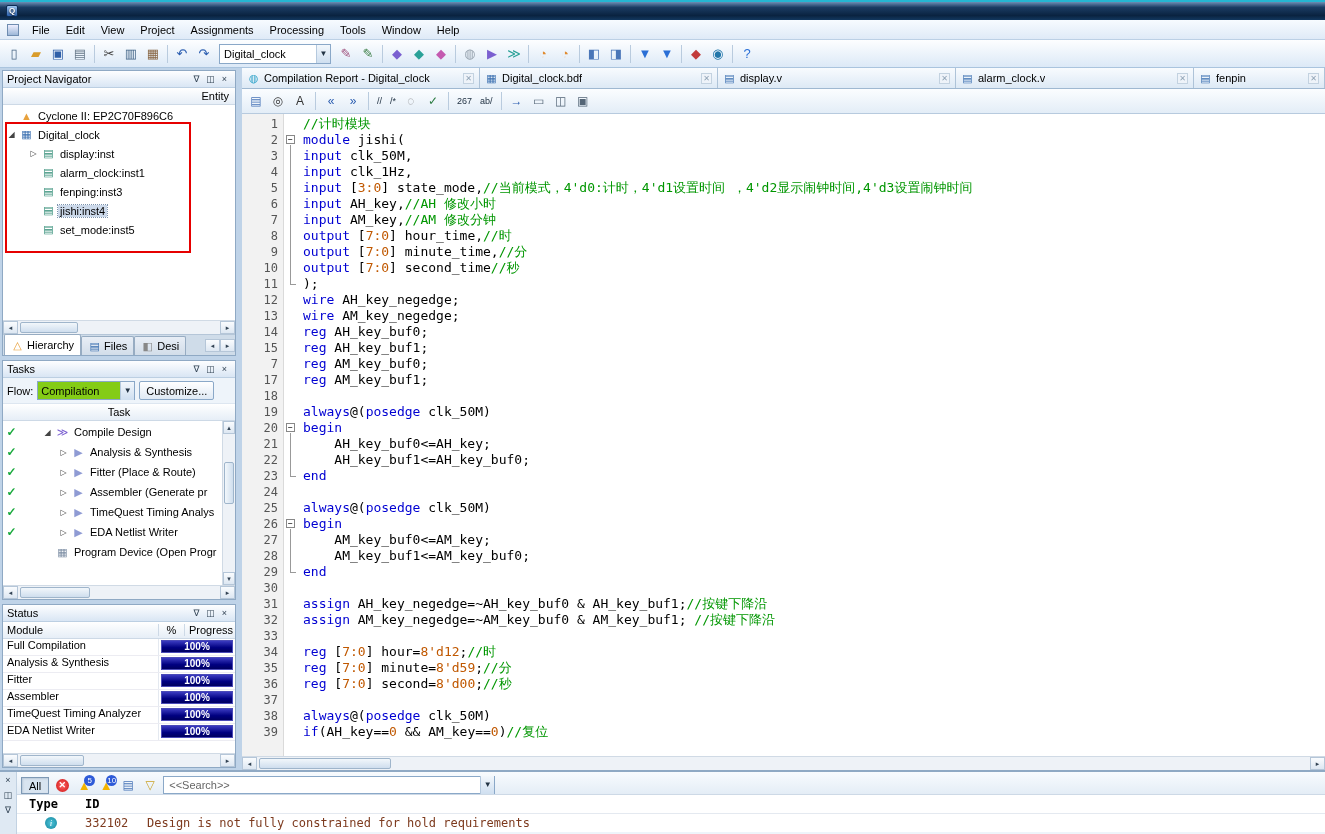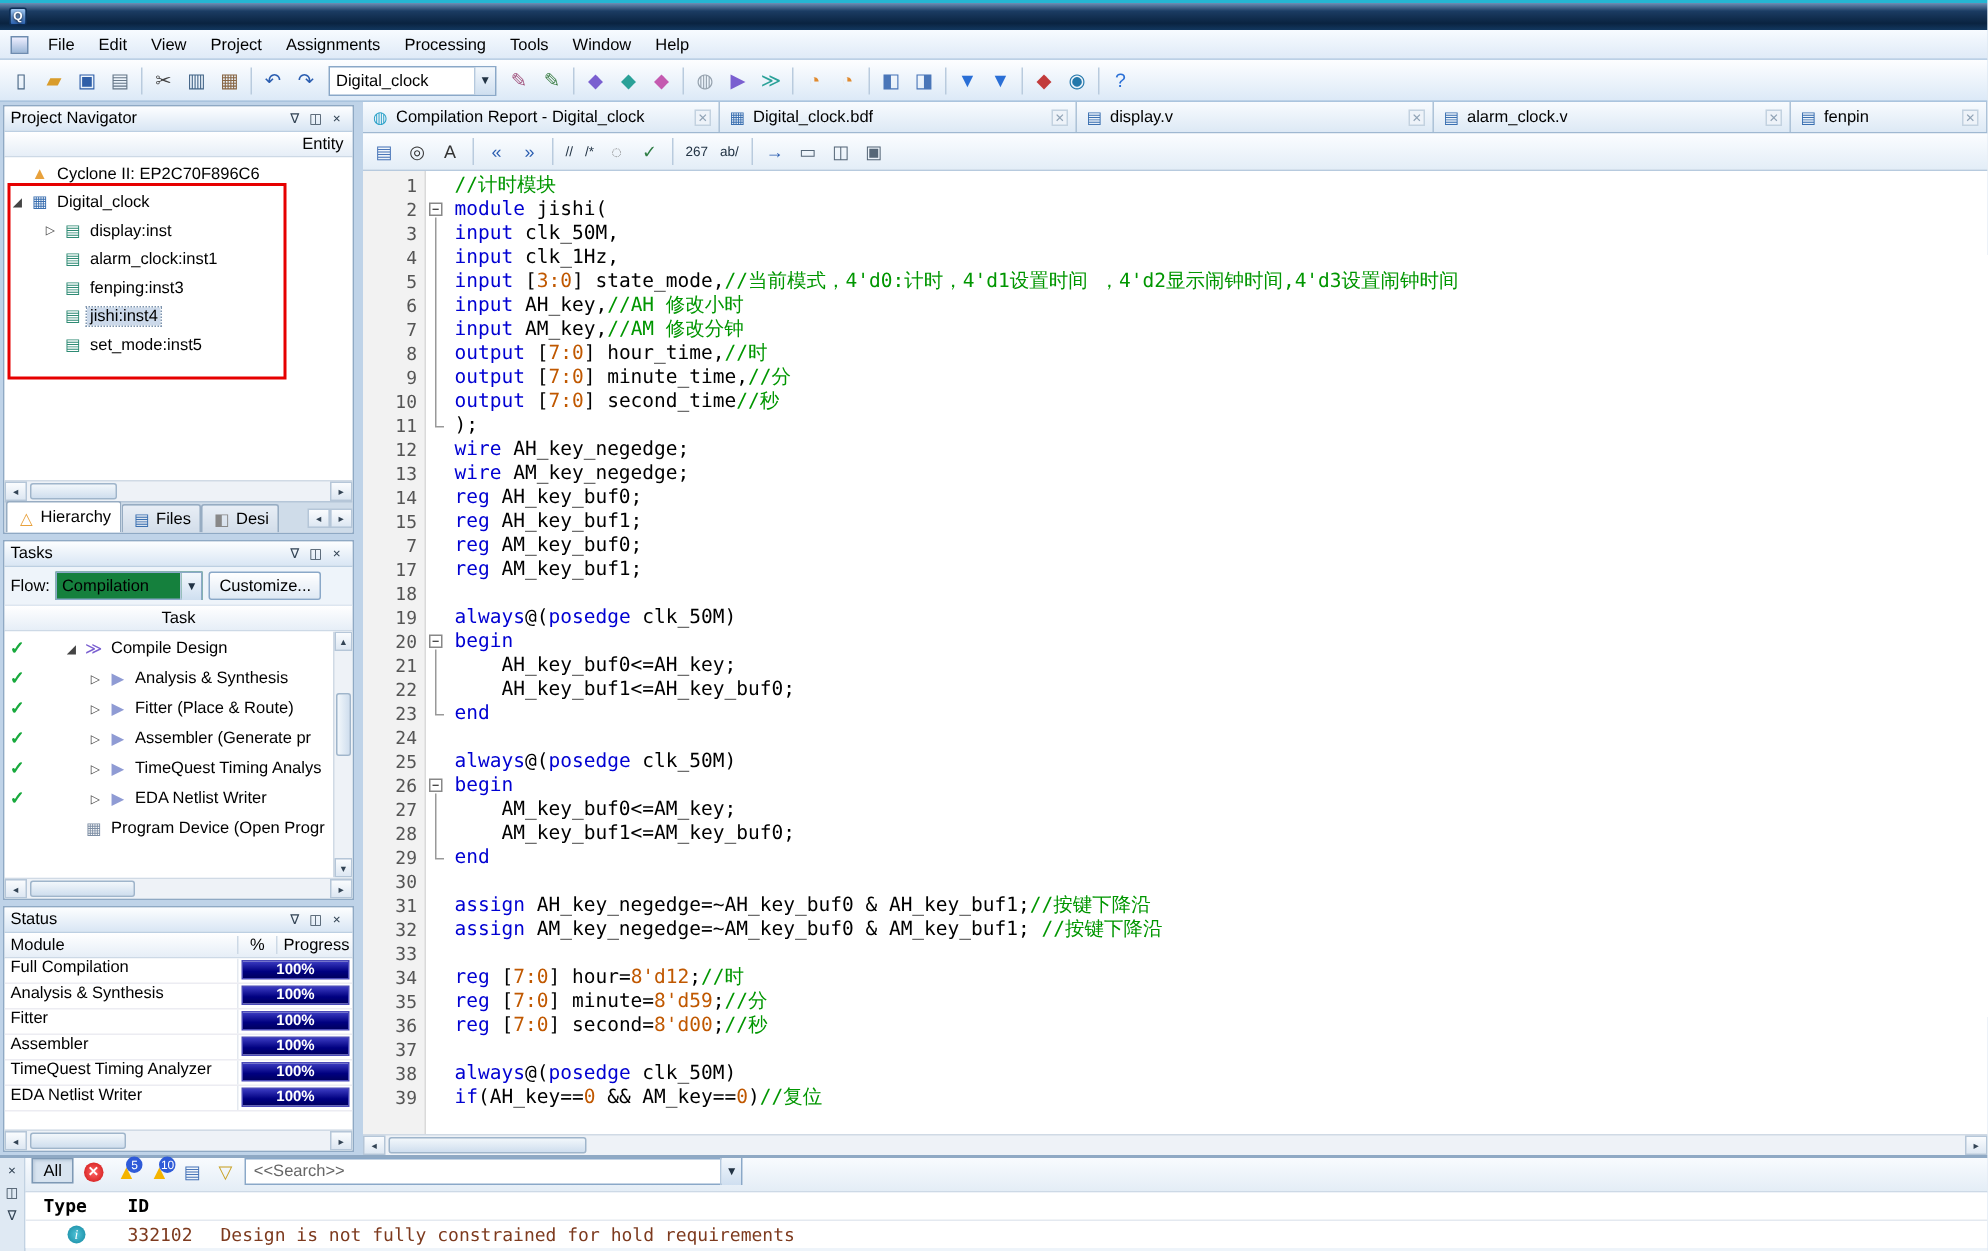--- a/index.html
+++ b/index.html
@@ -44,21 +44,21 @@
   .vscroll{position:absolute;right:0;top:0;bottom:0;width:13px;background:#eef2f7;border-left:1px solid #d0dae5;display:flex;flex-direction:column}
   .sb-vtrack{flex:1;position:relative}
   .sb-vthumb{position:absolute;left:1px;width:10px;background:linear-gradient(90deg,#f2f7fb,#cfdeee);border:1px solid #9fb5cb;border-radius:2px}
   
   .nav-tabs{height:21px;flex:none;display:flex;align-items:flex-end;background:#cfdce9;border-top:1px solid #b5c6d8;padding-left:1px}
   .nav-tab{height:19px;display:flex;align-items:center;gap:3px;padding:0 6px;border:1px solid #97acc2;border-bottom:none;background:linear-gradient(#e8eef6,#d2dde9);border-radius:2px 2px 0 0;white-space:nowrap;overflow:hidden}
   .nav-tab.active{background:#fff;height:21px}
   .nav-tab-arrows{margin-left:auto;display:flex;margin-bottom:3px}
   
   .flow-row{flex:none;display:flex;align-items:center;gap:4px;padding:3px 4px;background:#eef4fa;border-bottom:1px solid #dde6f0}
-  .flow-select{width:98px;height:19px;background:#15803d;border:1px solid #8aa8c8;display:flex;align-items:center;padding-left:3px}
+  .flow-select{width:98px;height:19px;background:#84cc16;border:1px solid #8aa8c8;display:flex;align-items:center;padding-left:3px}
   .customize-btn{height:19px;padding:0 6px;border:1px solid #8aa8c8;background:linear-gradient(#fff,#dfe9f4);border-radius:2px;display:flex;align-items:center}
   .tasks-body{flex:1;background:#fff;position:relative;overflow:hidden;padding-top:1px}
   .task-row{height:20px;display:flex;align-items:center;gap:3px;white-space:nowrap}
   .task-check{width:17px;text-align:center;color:#18a93c;font-weight:bold;font-size:12px;flex:none}
   
   .status-colhead{display:flex;height:17px;flex:none;background:linear-gradient(#fff,#e6eef7);border-bottom:1px solid #cdd9e6;align-items:center}
   .sc-module{width:156px;padding-left:4px;border-right:1px solid #cdd9e6}
   .sc-pct{width:26px;text-align:center;border-right:1px solid #cdd9e6}
   .sc-prog{flex:1;padding-left:4px}
   .status-rows{flex:1;background:#fff;overflow:hidden}
@@ -85,21 +85,21 @@
   .fl.end::after{content:"";position:absolute;left:6px;top:8px;width:6px;border-top:1px solid #999}
   .fl.open::after{content:"";position:absolute;left:6px;top:13px;bottom:0;border-left:1px solid #999}
   .foldbox{position:absolute;left:2px;top:3px;width:9px;height:9px;border:1px solid #888;background:#fff;font-size:8px;line-height:7px;text-align:center}
   .codecol{flex:1;min-width:0;padding:2px 0 0 4px;white-space:pre;overflow:hidden}
   .cl{height:16px;line-height:16px}
   .cl .k{color:#0000d2}.cl .c{color:#009600}.cl .n{color:#c05800}.cl .p{color:#000}
   
   .messages{height:64px;display:flex;border-top:2px solid #8fa9c4;background:#eef4fa}
   .msg-side{width:17px;flex:none;background:#dfe9f3;border-right:1px solid #c2d2e2;display:flex;flex-direction:column;align-items:center;padding-top:1px;gap:2px}
   .msg-main{flex:1;min-width:0;display:flex;flex-direction:column}
-  .msg-filter{height:23px;flex:none;display:flex;align-items:flex-start;gap:4px;padding:0 4px;background:linear-gradient(#f8fbfe,#e4edf6);border-bottom:1px solid #cdd9e6}
+  .msg-filter{height:23px;flex:none;display:flex;align-items:flex-end;gap:4px;padding:0 4px;background:linear-gradient(#f8fbfe,#e4edf6);border-bottom:1px solid #cdd9e6}
   .all-btn{height:17px;padding:0 7px;border:1px solid #7e99b5;background:#d8e4f0;box-shadow:inset 1px 1px 2px #b9c9da;display:flex;align-items:center}
   .mf-icon{width:18px;height:18px;position:relative;display:flex;align-items:center;justify-content:center;font-size:12px;flex:none}
   .badge{position:absolute;top:-1px;right:-2px;min-width:11px;height:11px;border-radius:6px;background:#2f5bd8;color:#fff;font-size:8px;line-height:11px;text-align:center;padding:0 1px}
   .err-circ{width:13px;height:13px;border-radius:50%;background:radial-gradient(#f66,#c11);color:#fff;font-size:9px;line-height:13px;text-align:center;font-weight:bold}
   .warn-tri{color:#f4b400;font-size:13px}
   .funnel{color:#c9a227;font-size:12px}
   .search-combo{width:332px;height:18px;background:#fff;border:1px solid #8aa8c8;display:flex;align-items:center;padding-left:5px;color:#666}
   .msg-table-head{height:19px;flex:none;display:flex;align-items:center;background:#fff;border-bottom:1px solid #e4e9f0;font-family:"DejaVu Sans Mono",monospace;font-size:12px;font-weight:bold}
   .mh-type{width:68px;padding-left:12px;flex:none}.mh-id{width:62px;flex:none}.mh-msg{flex:1}
   .msg-row{height:18px;display:flex;align-items:center;background:#fff;font-family:"DejaVu Sans Mono",monospace;font-size:12px;color:#7d3a1e}

